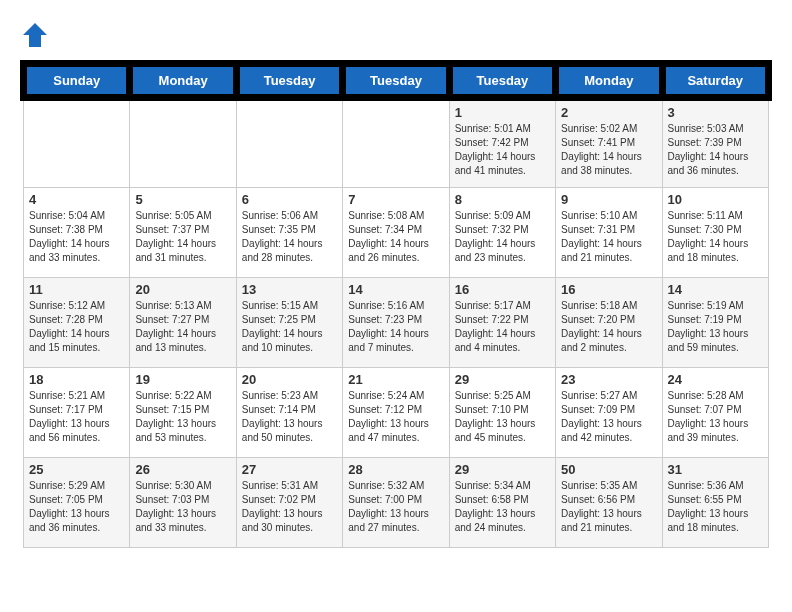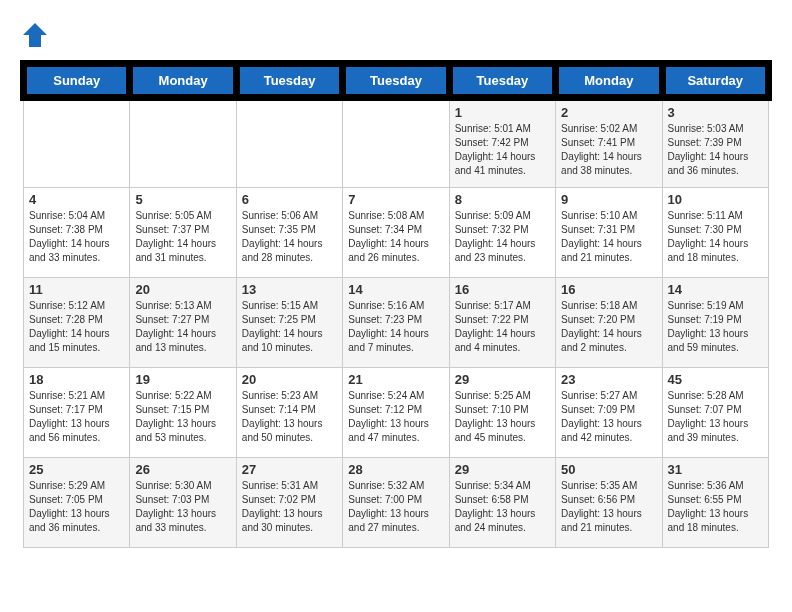--- a/index.html
+++ b/index.html
@@ -223,21 +223,21 @@
         </td>
         <td>
           <span class="day-number">29</span>
           <div class="day-info">Sunrise: 5:25 AM<br>Sunset: 7:10 PM<br>Daylight: 13 hours<br>and 45 minutes.</div>
         </td>
         <td>
           <span class="day-number">23</span>
           <div class="day-info">Sunrise: 5:27 AM<br>Sunset: 7:09 PM<br>Daylight: 13 hours<br>and 42 minutes.</div>
         </td>
         <td>
-          <span class="day-number">45</span>
+          <span class="day-number">24</span>
           <div class="day-info">Sunrise: 5:28 AM<br>Sunset: 7:07 PM<br>Daylight: 13 hours<br>and 39 minutes.</div>
         </td>
       </tr>
       <tr>
         <td>
           <span class="day-number">25</span>
           <div class="day-info">Sunrise: 5:29 AM<br>Sunset: 7:05 PM<br>Daylight: 13 hours<br>and 36 minutes.</div>
         </td>
         <td>
           <span class="day-number">26</span>

